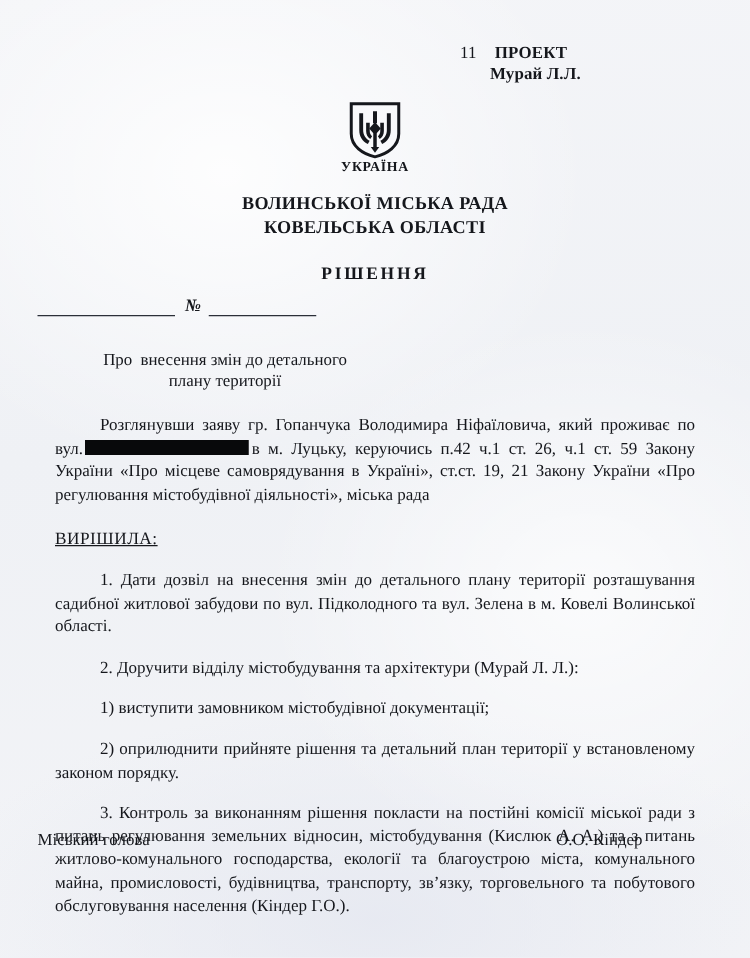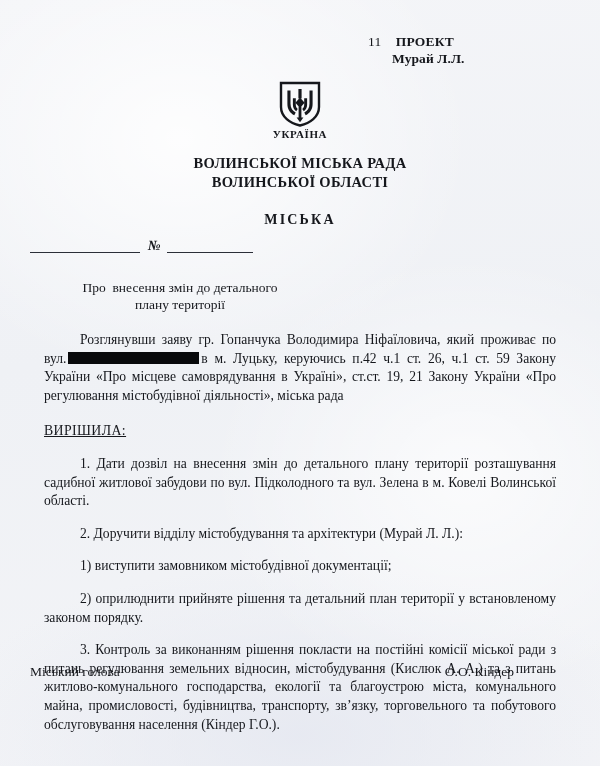--- a/index.html
+++ b/index.html
@@ -201,24 +201,24 @@
         <path d="M13.9 17.2 h2.9 v6.6 c0 1.9 0.7 3.2 1.9 4.1 l-1.5 2.3 c-2.1 -1.4 -3.3 -3.5 -3.3 -6.4 Z"></path>
 
         <path d="M25.2 17.2 h2.9 v6.6 c0 2.9 -1.2 5 -3.3 6.4 l-1.5 -2.3 c1.2 -0.9 1.9 -2.2 1.9 -4.1 Z"></path>
       </g>
     </svg>
     <div class="emblem-caption">УКРАЇНА</div>
   </div>
 
   <div class="council-title">
     <div>ВОЛИНСЬКОЇ МІСЬКА РАДА</div>
-    <div>ВОЛИНСЬКОЇ ОБЛАСТІ</div>
-  </div>
-
-  <div class="doc-kind">МІСЬКА</div>
+    <div>КОВЕЛЬСЬКА ОБЛАСТІ</div>
+  </div>
+
+  <div class="doc-kind">РІШЕННЯ</div>
 
   <div class="blank-row">
     <span class="rule rule-date"></span>
     <span class="num-sign">№</span>
     <span class="rule rule-num"></span>
   </div>
 
   <div class="subject">
     <div>Про  внесення змін до детального</div>
     <div>плану території</div>

